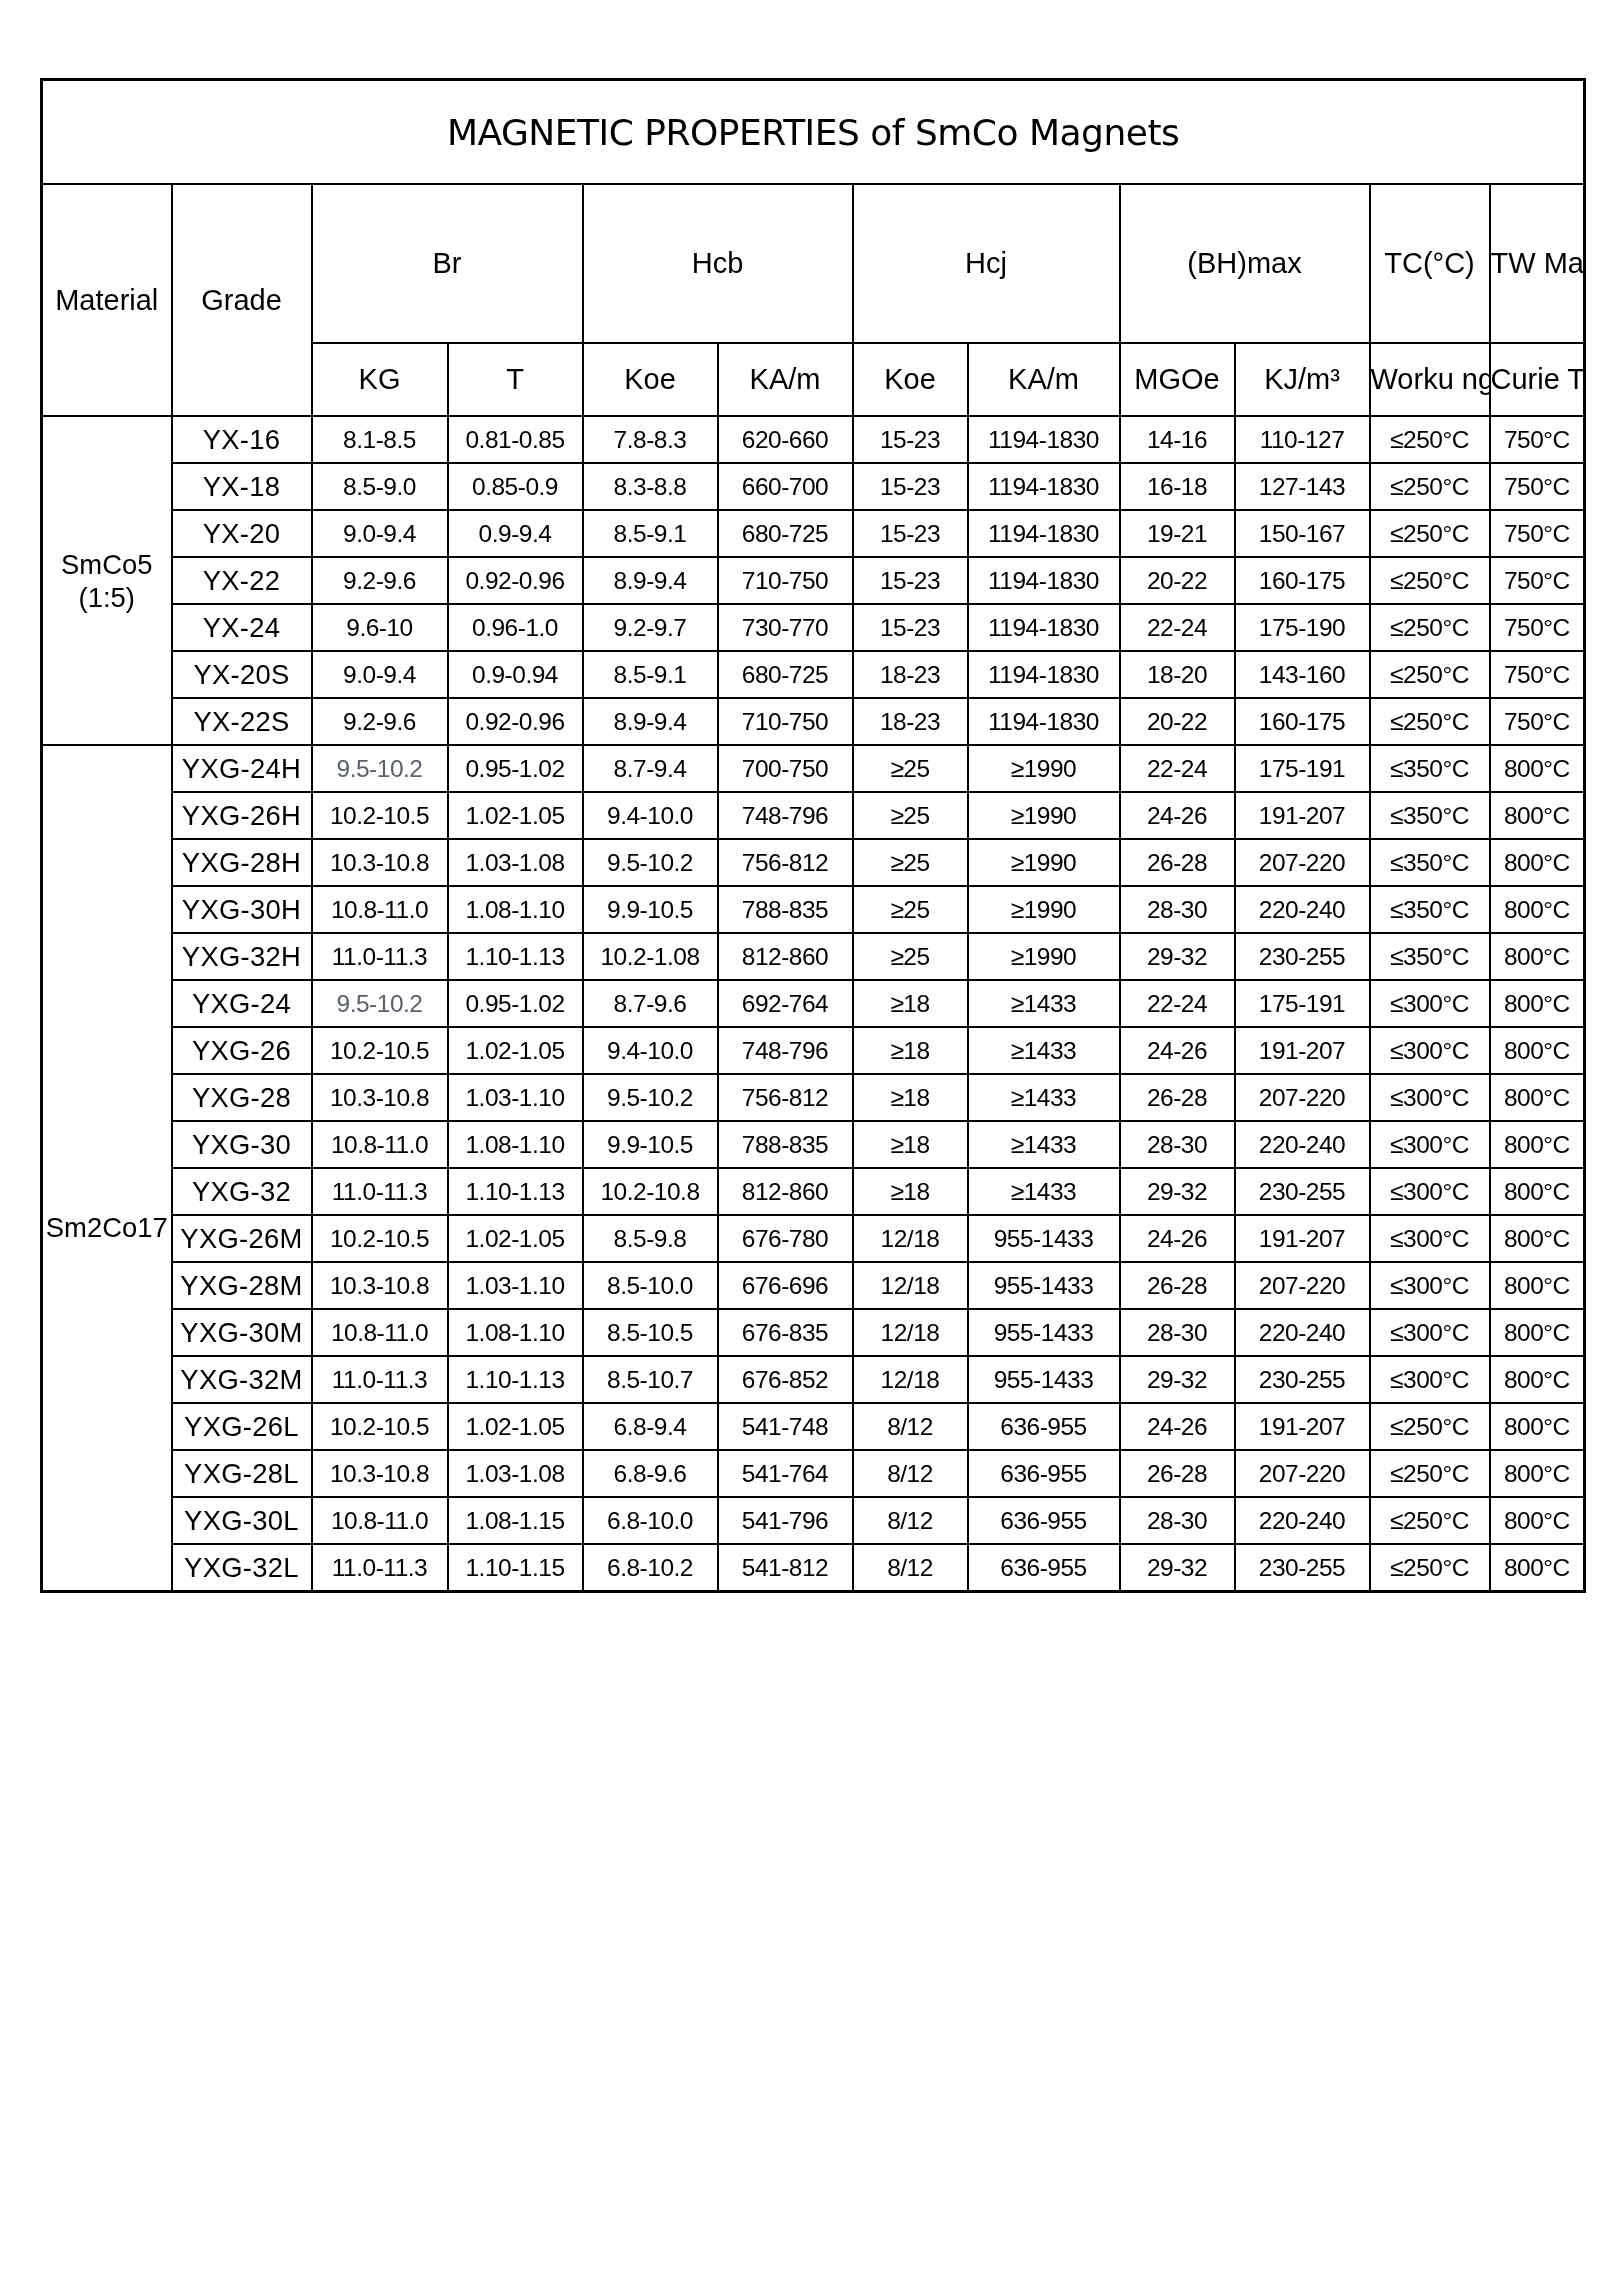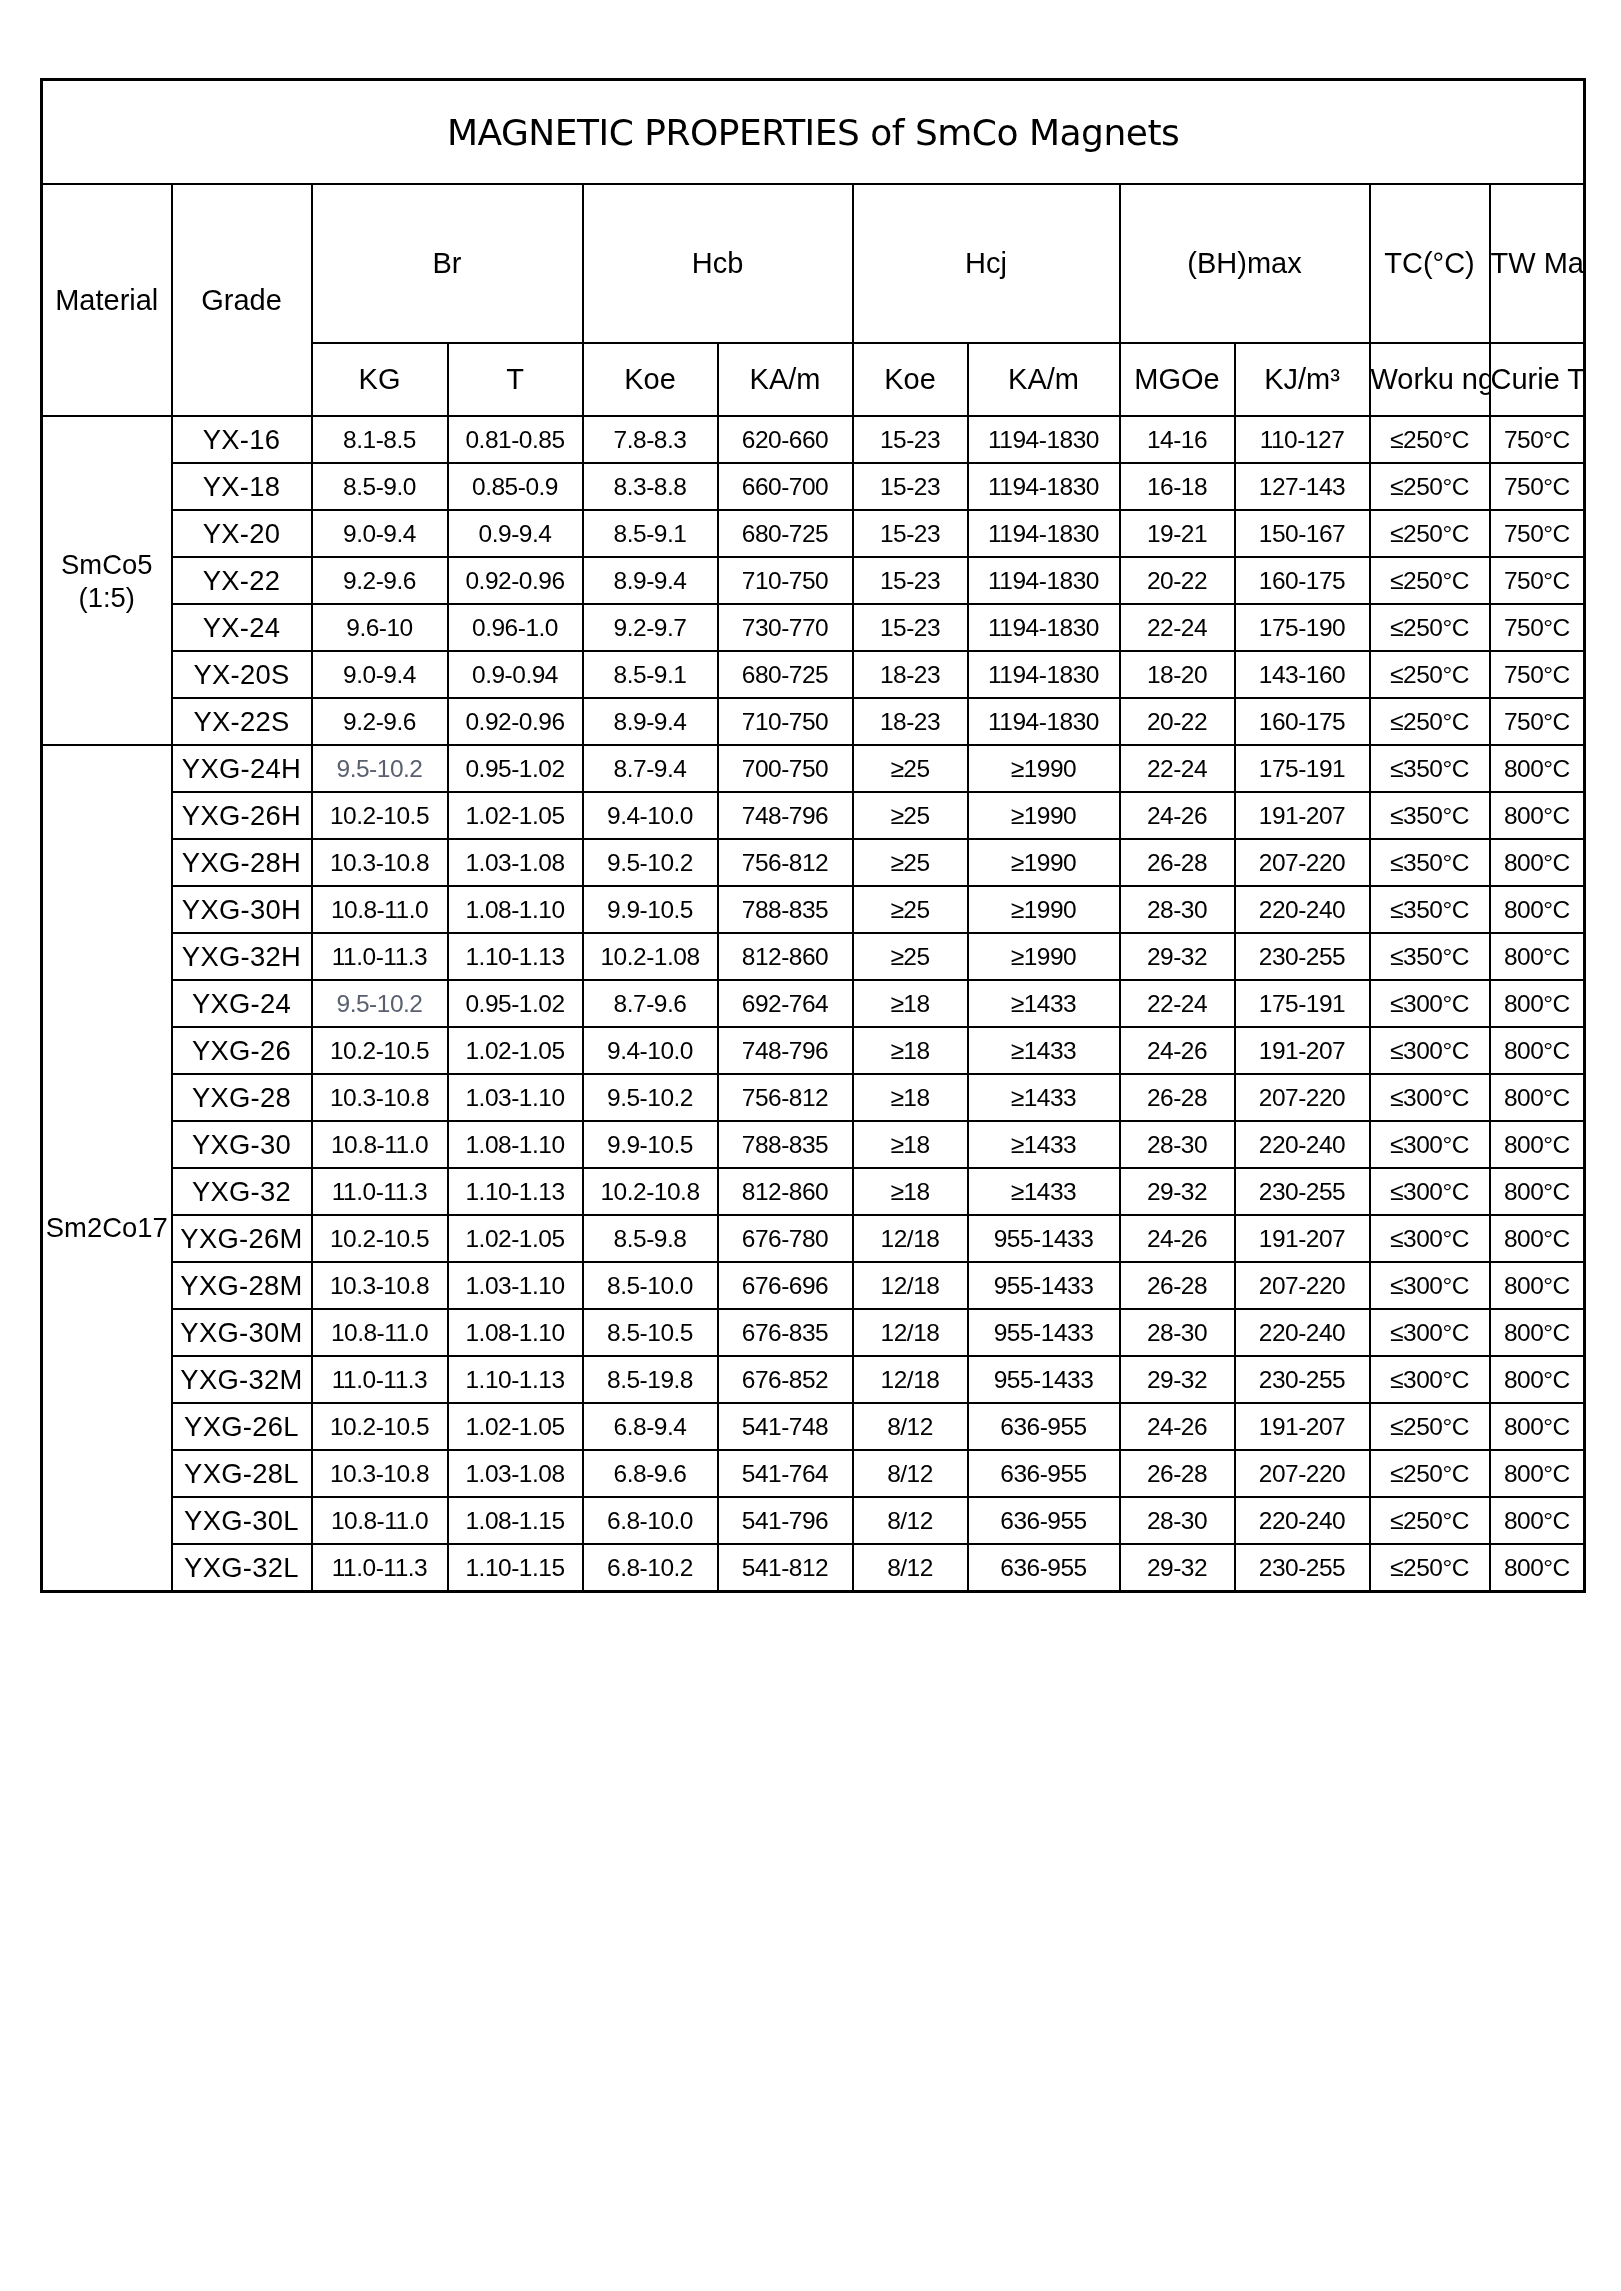--- a/index.html
+++ b/index.html
@@ -395,21 +395,21 @@
         <td class="val">955-1433</td>
         <td class="val">28-30</td>
         <td class="val">220-240</td>
         <td class="val">≤300°C</td>
         <td class="val">800°C</td>
       </tr>
       <tr class="data-row">
         <td class="grade">YXG-32M</td>
         <td class="val">11.0-11.3</td>
         <td class="val">1.10-1.13</td>
-        <td class="val">8.5-19.8</td>
+        <td class="val">8.5-10.7</td>
         <td class="val">676-852</td>
         <td class="val">12/18</td>
         <td class="val">955-1433</td>
         <td class="val">29-32</td>
         <td class="val">230-255</td>
         <td class="val">≤300°C</td>
         <td class="val">800°C</td>
       </tr>
       <tr class="data-row">
         <td class="grade">YXG-26L</td>

